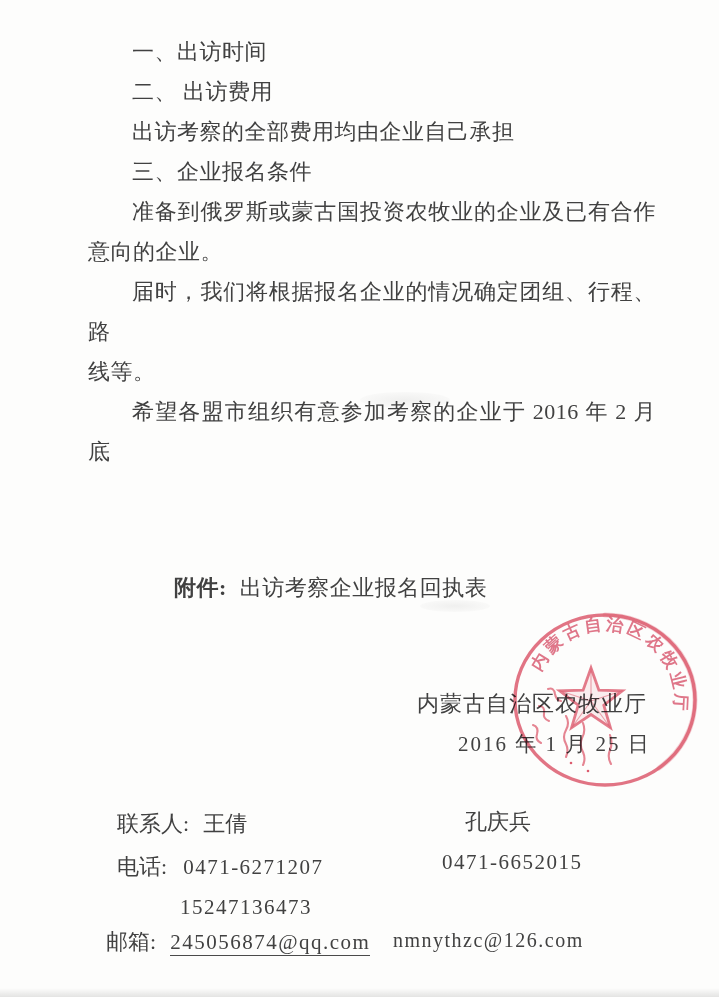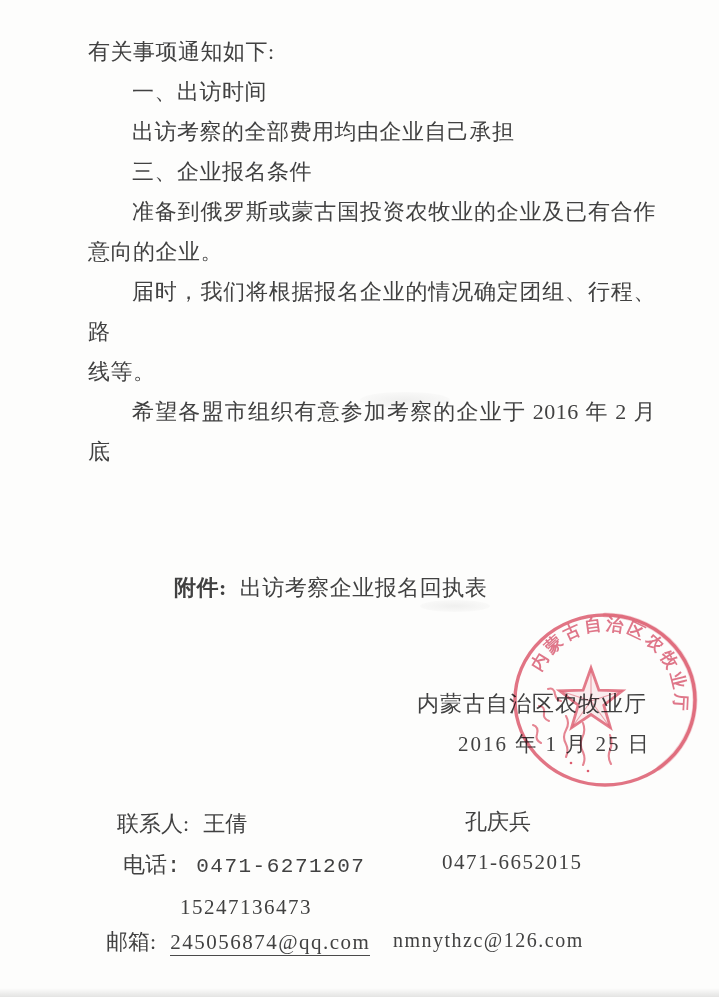--- a/index.html
+++ b/index.html
@@ -50,21 +50,21 @@
     font-size:21px; line-height:40px; letter-spacing:2px;
   }
 
   .contact { position:absolute; font-size:22px; line-height:30px; }
   .num { letter-spacing:1.5px; font-size:21px; }
   .label-gap { display:inline-block; width:14px; }
   .phone-gap { display:inline-block; width:16px; }
   .email-underline { border-bottom:1.6px solid #4a4a4a; padding-bottom:1px; }
 
   .c-person-left  { top:809px; left:117px; }
-  .c-phone-left   { top:852px; left:123px;font-family:Liberation Mono, monospace; }
+  .c-phone-left   { top:852px; left:117px; }
   .c-phone2-left  { top:892px; left:180px; }
   .c-email-left   { top:927px; left:106px; }
   .c-person-right { top:807px; left:465px; }
   .c-phone-right  { top:847px; left:442px; }
   .c-email-right  { top:925px; left:393px; font-size:20px; }
 
   .seal {
     position:absolute; left:509px; top:611px; width:192px; height:180px;
     mix-blend-mode:multiply; opacity:0.92;
   }
@@ -72,22 +72,22 @@
     font-family:"Liberation Serif","DejaVu Serif",serif;
     font-size:17px; letter-spacing:3.5px; font-weight:bold;
   }
 </style>
 </head>
 <body>
 
 <div class="page">
 
   <div class="bodytext">
-    <div class="ln">有关事项通知如下:</div>
     <div class="ln ind">一、出访时间</div>
+    <div class="ln ind">二、 出访费用</div>
     <div class="ln ind">出访考察的全部费用均由企业自己承担</div>
     <div class="ln ind">三、企业报名条件</div>
     <div class="ln ind just">准备到俄罗斯或蒙古国投资农牧业的企业及已有合作</div>
     <div class="ln">意向的企业。</div>
     <div class="ln ind just">届时，我们将根据报名企业的情况确定团组、行程、路</div>
     <div class="ln">线等。</div>
     <div class="ln ind just">希望各盟市组织有意参加考察的企业于 2016 年 2 月底</div>
   </div>
 
   <div class="attachment">

